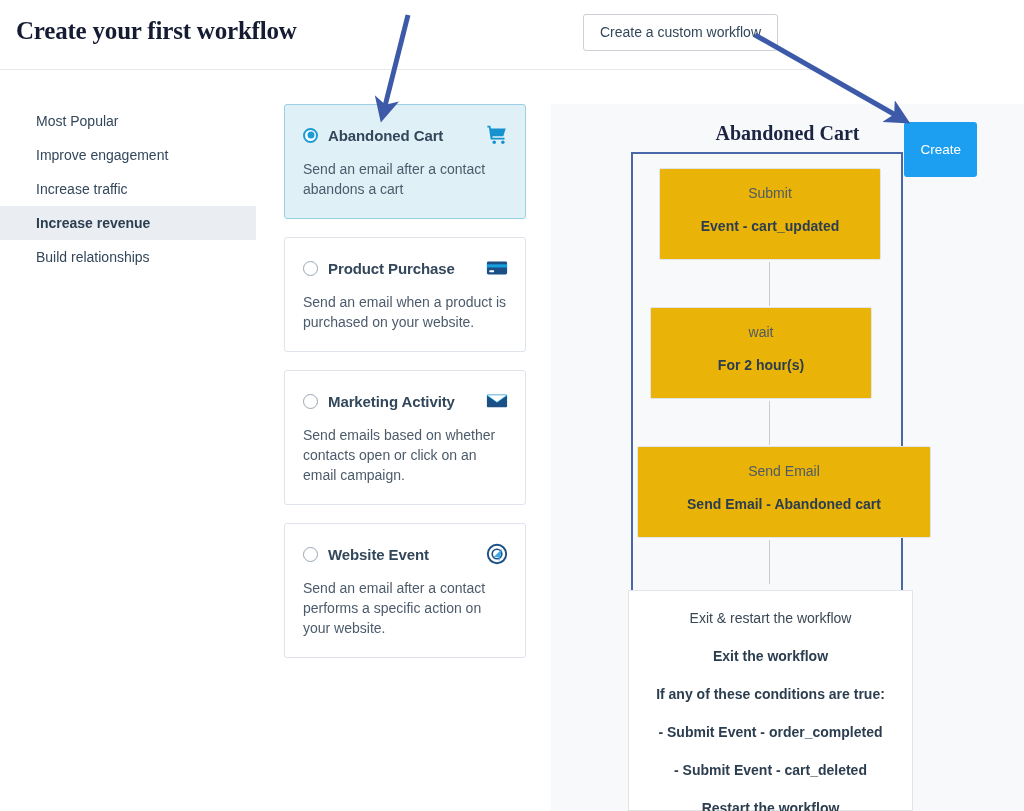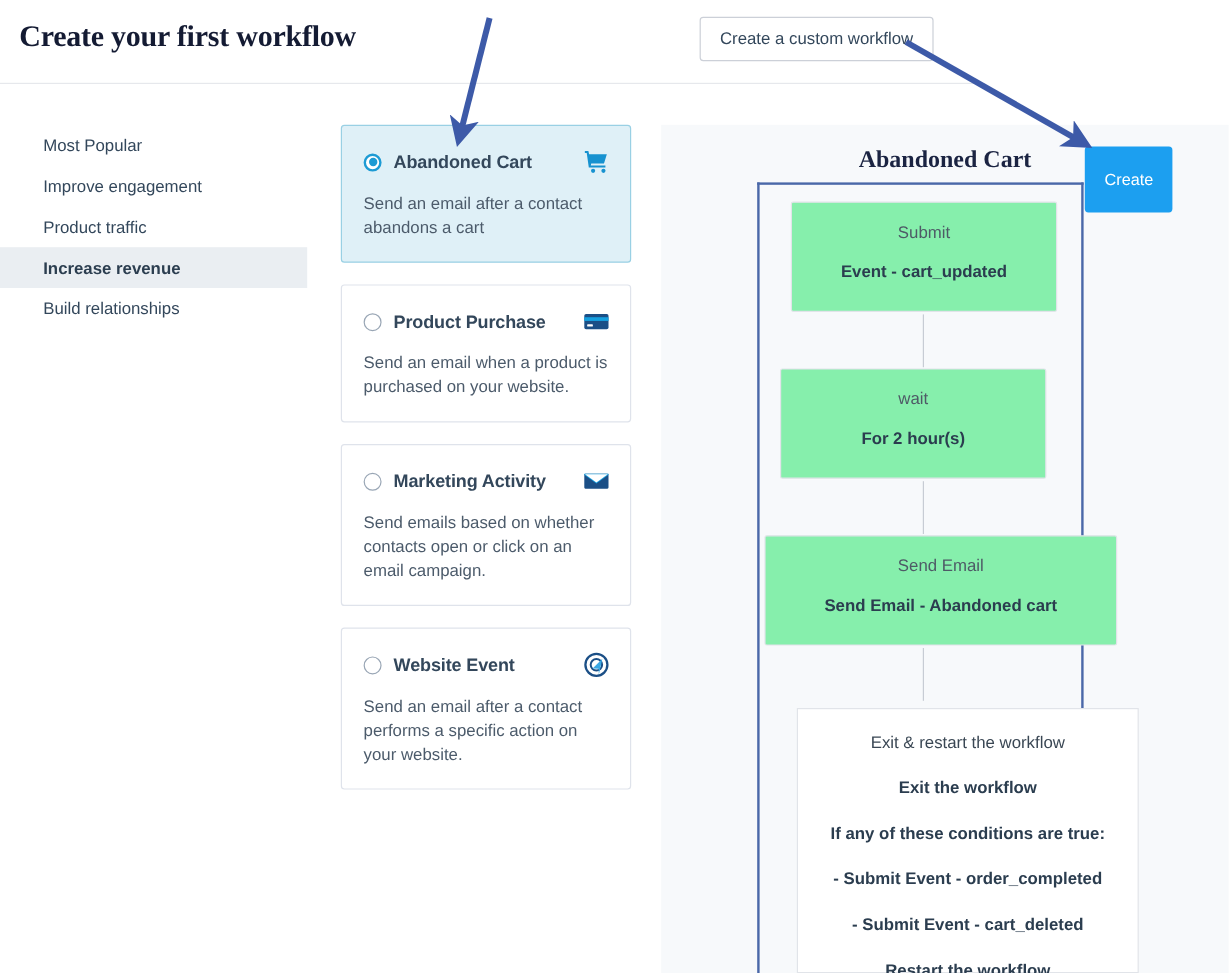--- a/index.html
+++ b/index.html
@@ -102,36 +102,36 @@
   }
   .flow-frame {
     position: absolute; left: 80px; top: 48px;
     width: 272px; height: 659px;
     border: 2px solid #4a68a8;
     border-bottom: none;
     background: transparent;
   }
   .node {
     position: absolute;
-    background: #86efac;
+    background: #eab308;
     border: 1px solid #e1e4e9;
     border-radius: 2px;
     text-align: center;
     padding: 16px 10px;
   }
   .node-type { font-size: 14px; color: #4e5a66; }
   .node-value {
     font-size: 14px; font-weight: bold; color: #2b3d4f; margin-top: 17px;
   }
   .connector {
     position: absolute; width: 1px; background: #c7ccd4;
   }
   .exit-node {
     position: absolute;
-    left: 664px; top: 590px; width: 285px; height: 221px;
+    left: 628px; top: 590px; width: 285px; height: 221px;
     background: #ffffff; border: 1px solid #e1e4e9;
     text-align: center; padding-top: 19px;
   }
   .exit-line { font-size: 14px; color: #3a4754; margin-bottom: 22px; }
   .exit-line.bold { font-weight: bold; color: #2b3d4f; }
 
   
   .arrows {
     position: absolute; left: 0; top: 0; width: 1024px; height: 811px;
     pointer-events: none;
@@ -148,21 +148,21 @@
   </div>
 
   <div class="sidebar">
     <div class="side-item">
       <span>Most Popular</span>
     </div>
     <div class="side-item" style="margin-top:0;">
       <span>Improve engagement</span>
     </div>
     <div class="side-item">
-      <span>Product traffic</span>
+      <span>Increase traffic</span>
     </div>
     <div class="side-item active">
       <span>Increase revenue</span>
     </div>
     <div class="side-item">
       <span>Build relationships</span>
     </div>
   </div>
 
   <div class="cards">

